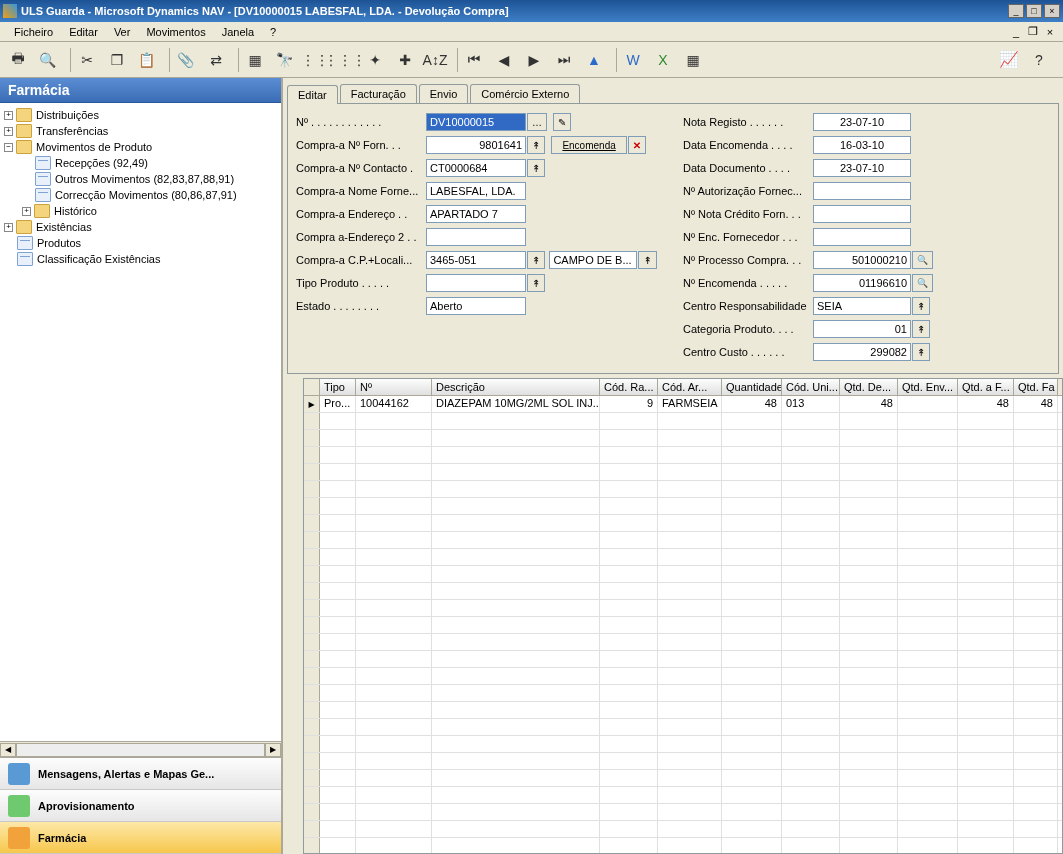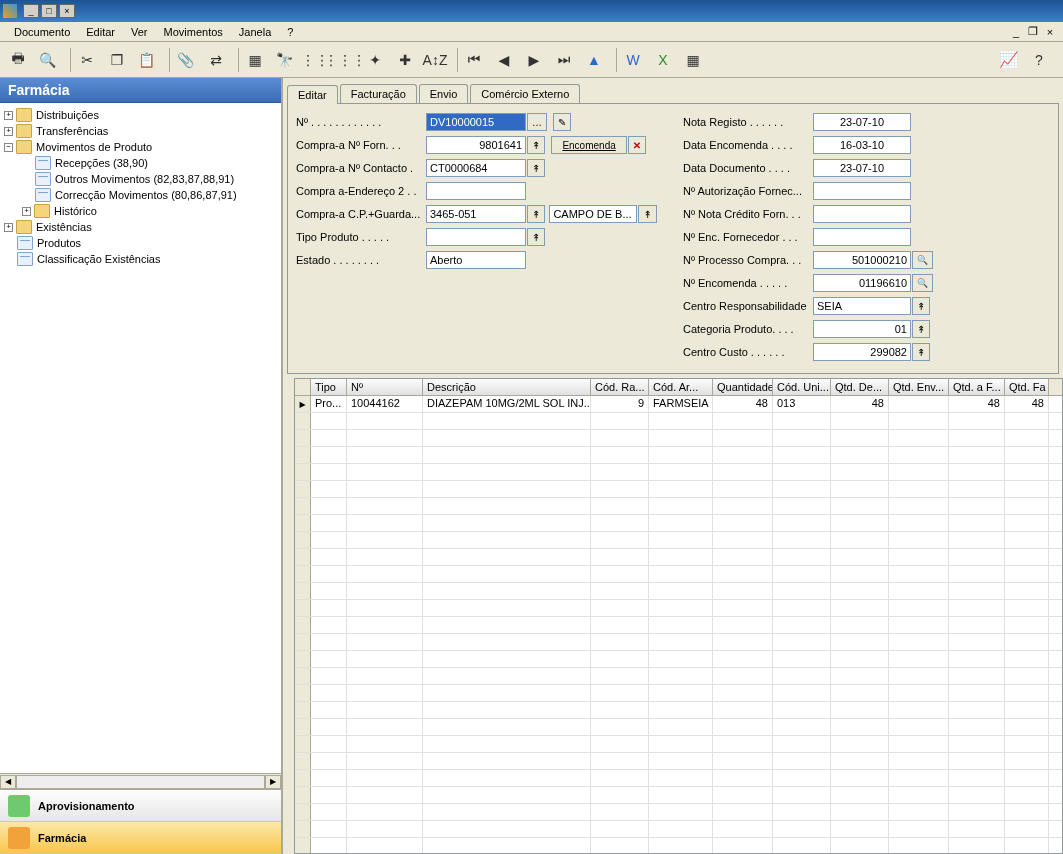--- a/index.html
+++ b/index.html
@@ -39,42 +39,43 @@
 .tab { background: #ece9d8; border: 1px solid #919b9c; border-bottom: none; padding: 3px 10px; margin-right: 2px; font-size: 11px; cursor: pointer; border-radius: 3px 3px 0 0; }
 .tab.active { background: #ece9d8; position: relative; top: 1px; }
 .form-area { border: 1px solid #919b9c; margin: 0 4px; padding: 8px; background: #ece9d8; }
 .form-cols { display: flex; gap: 20px; }
 .form-col { flex: 1; }
 .form-row { display: flex; align-items: center; margin-bottom: 3px; height: 20px; }
 .form-label { width: 130px; white-space: nowrap; overflow: hidden; text-overflow: ellipsis; }
 .form-input { background: #fff; border: 1px solid #7f9db9; height: 18px; padding: 1px 3px; font-size: 11px; font-family: inherit; }
 .form-input.sel { background: #316ac5; color: #fff; }
 .btn-sm { height: 18px; border: 1px solid #7f9db9; background: #ece9d8; padding: 0 4px; margin-left: 1px; cursor: pointer; font-size: 10px; display: inline-flex; align-items: center; }
-.grid-area { flex: 1; margin: 4px 0 0 11px; background: #fff; border: 1px solid #919b9c; overflow: hidden; display: flex; flex-direction: column; }
+.grid-area { flex: 1; margin: 4px 0 0 20px; background: #fff; border: 1px solid #919b9c; overflow: hidden; display: flex; flex-direction: column; }
 .grid-header { display: flex; background: #ece9d8; border-bottom: 1px solid #aca899; }
 .grid-header .gh-sel { width: 16px; border-right: 1px solid #aca899; background: #ece9d8; }
 .grid-header .gh-cell { border-right: 1px solid #aca899; padding: 2px 4px; font-size: 11px; background: linear-gradient(#fdfdfd,#e0e0e0); white-space: nowrap; overflow: hidden; cursor: pointer; }
 .grid-body { flex: 1; overflow: auto; position: relative; }
 .grid-row { display: flex; height: 17px; border-bottom: 1px solid #e0e0e0; }
 .grid-row .gr-sel { width: 16px; border-right: 1px solid #aca899; background: #ece9d8; display: flex; align-items: center; justify-content: center; font-size: 8px; }
 .grid-row .gr-cell { border-right: 1px solid #e0e0e0; padding: 1px 4px; font-size: 11px; white-space: nowrap; overflow: hidden; }
 .ta-r { text-align: right; }
 </style>
 </head>
 <body>
 
 <div class="titlebar">
   <div class="app-icon"></div>
+  <div class="title">ULS Guarda - Microsoft Dynamics NAV - [DV10000015 LABESFAL, LDA. - Devolução Compra]</div>
   <div class="win-btn">_</div>
   <div class="win-btn">□</div>
   <div class="win-btn">×</div>
 </div>
 
 <div class="menubar">
-  <span id="menu-items"><span class="menu-item">Documento</span><span class="menu-item">Editar</span><span class="menu-item">Ver</span><span class="menu-item">Movimentos</span><span class="menu-item">Janela</span><span class="menu-item">?</span></span>
+  <span id="menu-items"><span class="menu-item">Ficheiro</span><span class="menu-item">Editar</span><span class="menu-item">Ver</span><span class="menu-item">Movimentos</span><span class="menu-item">Janela</span><span class="menu-item">?</span></span>
   <span class="spacer"></span>
   <span class="mb-icon">_</span>
   <span class="mb-icon">❐</span>
   <span class="mb-icon">×</span>
 </div>
 
 <div class="toolbar">
   <div class="tb-btn">🖶</div>
   <div class="tb-btn">🔍</div>
   <div class="sep"></div>
@@ -123,21 +124,21 @@
         </div>
         <div class="tree-item">
           <span class="tree-expando">−</span>
           <span class="tree-icon ti-folder"></span>
           <span>Movimentos de Produto</span>
         </div>
         <div class="tree-item">
           <span class="tree-indent"></span>
           <span style="width:13px;display:inline-block"></span>
           <span class="tree-icon ti-card"></span>
-          <span>Recepções (38,90)</span>
+          <span>Recepções (92,49)</span>
         </div>
         <div class="tree-item">
           <span class="tree-indent"></span>
           <span style="width:13px;display:inline-block"></span>
           <span class="tree-icon ti-card"></span>
           <span>Outros Movimentos (82,83,87,88,91)</span>
         </div>
         <div class="tree-item">
           <span class="tree-indent"></span>
           <span style="width:13px;display:inline-block"></span>
@@ -165,20 +166,24 @@
           <span class="tree-icon ti-card"></span>
           <span>Classificação Existências</span>
         </div>
       </div>
     <div class="hscroll">
       <div class="arrow">◀</div>
       <div class="track"></div>
       <div class="arrow">▶</div>
     </div>
     <div class="nav-btns" id="nav-btns">
+        <div class="nav-btn">
+          <span class="nb-icon" style="background:#5a9ad4"></span>
+          <span>Mensagens, Alertas e Mapas Ge...</span>
+        </div>
         <div class="nav-btn">
           <span class="nb-icon" style="background:#6fc96f"></span>
           <span>Aprovisionamento</span>
         </div>
         <div class="nav-btn active">
           <span class="nb-icon" style="background:#f2a23a"></span>
           <span>Farmácia</span>
         </div>
       </div>
   </div>
@@ -207,25 +212,33 @@
               <span class="btn-sm">
                 <span style="color:#c00;font-weight:bold">✕</span>
               </span>
             </div>
             <div class="form-row">
               <div class="form-label">Compra-a Nº Contacto  .</div>
               <input class="form-input" value="CT0000684" style="width: 100px;">
               <span class="btn-sm">↟</span>
             </div>
             <div class="form-row">
+              <div class="form-label">Compra-a Nome Forne...</div>
+              <input class="form-input" value="LABESFAL, LDA." style="width: 100px;">
+            </div>
+            <div class="form-row">
+              <div class="form-label">Compra-a Endereço . .</div>
+              <input class="form-input" value="APARTADO 7" style="width: 100px;">
+            </div>
+            <div class="form-row">
               <div class="form-label">Compra a-Endereço 2 . .</div>
               <input class="form-input" style="width: 100px;">
             </div>
             <div class="form-row">
-              <div class="form-label">Compra-a C.P.+Guarda...</div>
+              <div class="form-label">Compra-a C.P.+Locali...</div>
               <input class="form-input" value="3465-051" style="width: 100px;">
               <span class="btn-sm">↟</span>
               <input class="form-input" value="CAMPO DE B..." style="width: 88px; margin-left: 4px;">
               <span class="btn-sm">↟</span>
             </div>
             <div class="form-row">
               <div class="form-label">Tipo Produto  . . . . .</div>
               <input class="form-input" style="width: 100px;">
               <span class="btn-sm">↟</span>
             </div>

